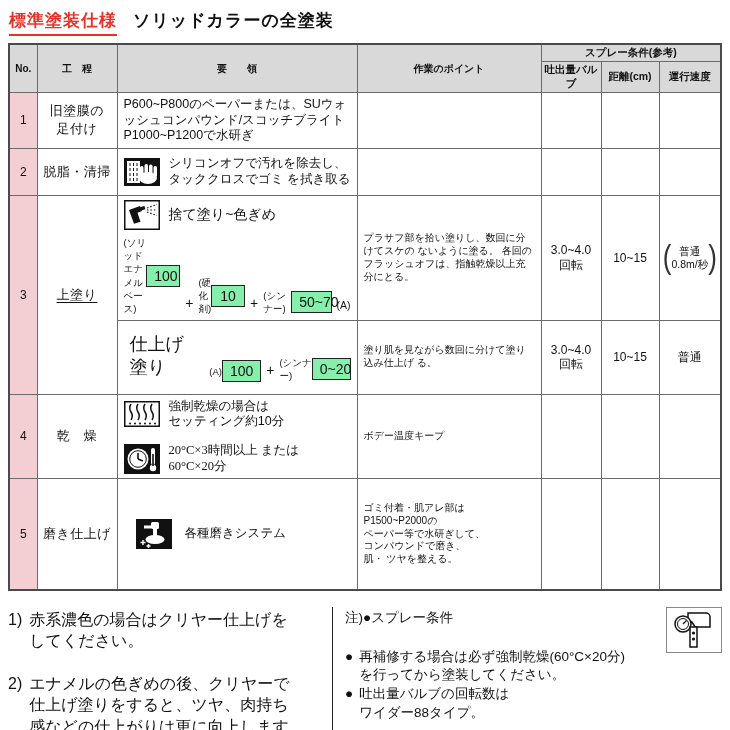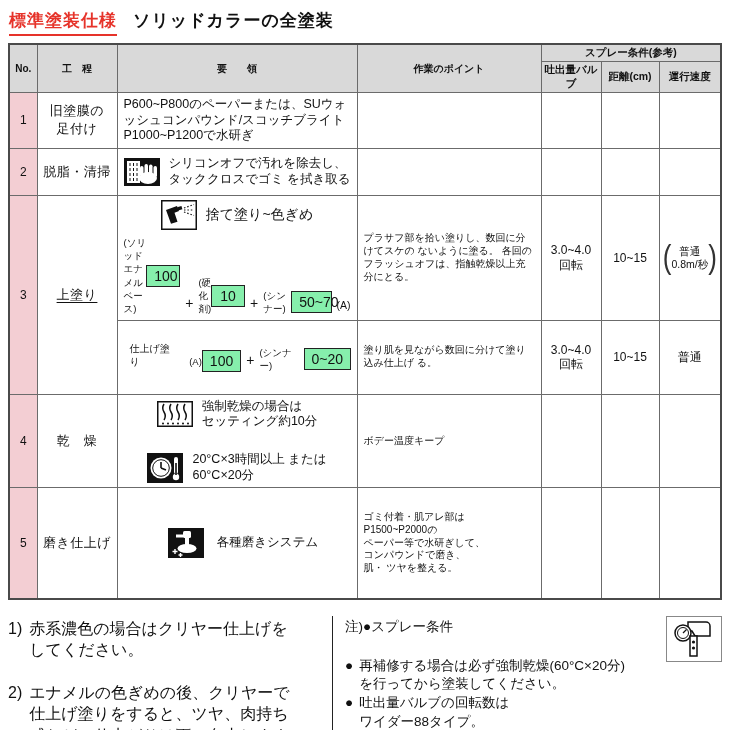--- a/index.html
+++ b/index.html
@@ -23,30 +23,30 @@
   th{background:var(--header-bg);font-size:10px;font-weight:bold;padding:1px 2px;text-align:center;}
   th.group-th{font-size:10.5px;height:17px;}
   th.sub-th{font-size:10.5px;height:17px;font-weight:bold;}
   td.no-cell{background:var(--no-col-bg);text-align:center;font-size:12px;}
   td.proc-cell{text-align:center;font-size:13px;padding:2px;letter-spacing:0.5px;}
   td.yoryo-cell{font-size:12.5px;padding:4px 6px;line-height:1.25;}
   td.points-cell{font-size:10px;padding:4px 6px;line-height:1.28;}
   td.cond-cell{font-size:12px;text-align:center;line-height:1.2;}
   .u{text-decoration:underline;text-underline-offset:3px;}
 
-  .icon-line{display:flex;align-items:center;gap:9px;justify-content:center;}
-  .icon-line + .icon-line{margin-top:22px;}
+  .icon-line{display:flex;align-items:center;gap:9px;}
+  .icon-line + .icon-line{margin-top:13px;font-family:Liberation Serif, serif;}
   .icon-box{flex:0 0 auto;display:inline-flex;}
   .ratio-line{display:flex;align-items:flex-end;margin-top:1px;}
   .rg{display:flex;flex-direction:row;align-items:center;}
   .rlabel{font-size:9.5px;line-height:1.4;}
   .rbox{display:inline-block;border:1.5px solid #222;padding:0 7px;font-size:14px;line-height:20px;min-width:34px;text-align:center;background:#86efac;}
   .plus{font-size:14px;padding:0 5px 3px 5px;}
   .rsuffix{font-size:10.5px;padding:0 0 4px 5px;}
-  .finish-label{font-size:10px;padding:0 10px 4px 2px;}
+  .finish-label{font-size:18px;padding:0 10px 4px 2px;}
 
   
   .paren-wrap{display:flex;align-items:center;justify-content:center;}
   .paren{font-size:26px;font-weight:200;transform:scaleY(1.25);color:#333;}
   .speed-inner{font-size:10.5px;line-height:1.25;}
 
   
   .notes{display:flex;margin:16px 0 0 6px;min-height:178px;}
   .notes-left{width:327px;border-right:1.5px solid #222;padding:2px 4px 0 2px;font-size:16px;line-height:1.35;}
   .nitem{display:flex;gap:7px;}

